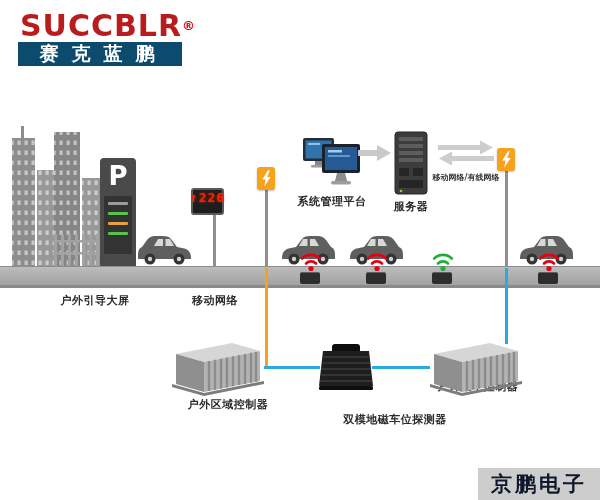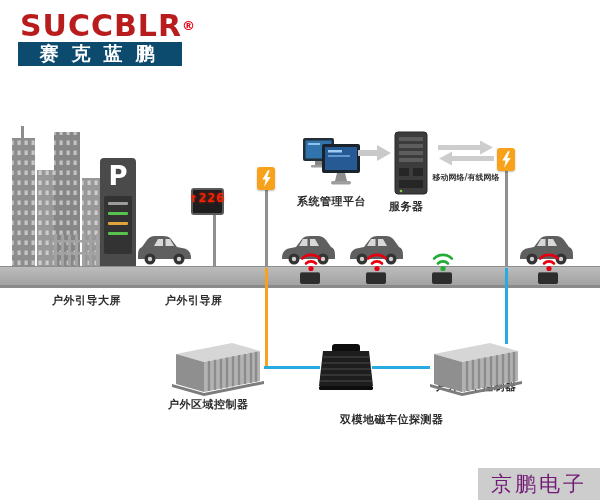--- a/index.html
+++ b/index.html
@@ -11,21 +11,21 @@
   
   .brand{left:20px;top:8px;white-space:nowrap}
   .brand-name{font-size:30px;font-weight:bold;color:#b91c1c;letter-spacing:1px}
   .brand-reg{font-size:13px;font-weight:bold;color:#e60012;vertical-align:super}
   .brand-banner{left:18px;top:42px;width:164px;height:24px;background:#0c4a6e;
         display:flex;align-items:center;justify-content:center}
   .brand-banner span{color:#fff;font-size:19px;font-weight:bold;letter-spacing:13px;padding-left:7px;white-space:nowrap}
 
   
   .lbl{position:absolute;font-size:11px;font-weight:bold;color:#2b2b2b;
-       white-space:nowrap;letter-spacing:.5px}
+       text-align:center;white-space:nowrap;letter-spacing:.5px}
   .lbl-sm{position:absolute;font-size:8px;font-weight:bold;color:#333;
        text-align:center;white-space:nowrap}
 
   
   .pillar{left:100px;top:158px;width:36px;height:124px;background:#4a4a4a;border-radius:4px 4px 0 0}
   .pillar .p{display:block;text-align:center;color:#fff;font-size:26px;font-weight:bold;line-height:36px}
   .pillar .panel{margin:2px 4px 0 4px;background:#333;height:58px;border-radius:2px;
        padding:6px 4px;display:flex;flex-direction:column;gap:7px}
   .pillar .row{height:3px;border-radius:1px;background:#9c9c9c}
   .pillar .row.g{background:#57c24e}
@@ -48,21 +48,21 @@
 
   .line-o{position:absolute;background:#f7a21a;z-index:3}
   .line-b{position:absolute;background:#29abe2;z-index:3}
 
   .gbox{position:absolute;width:20px;height:12px;background:#2d2d2d;border-radius:2px;
        border-top:1px solid #5e5e5e;z-index:4}
   .wifi{position:absolute;z-index:5}
 
   .watermark{left:478px;top:468px;width:122px;height:32px;background:#cdcdcd;
        display:flex;align-items:center;justify-content:center}
-  .watermark span{color:#701a75;font-size:21px;font-weight:normal;letter-spacing:3px;white-space:nowrap}
+  .watermark span{color:#0f172a;font-size:21px;font-weight:bold;letter-spacing:3px;white-space:nowrap}
 
   svg{display:block}
 </style>
 </head>
 <body>
 
 <svg width="0" height="0" style="position:absolute" aria-hidden="true">
   <defs>
     <pattern id="win" width="7" height="10" patternUnits="userSpaceOnUse">
       <rect x="1.5" y="2.5" width="3.2" height="4.5" fill="#ffffff" opacity="0.5"></rect>
@@ -232,22 +232,22 @@
   </svg>
 <svg class="wifi" style="left:537px;top:250px;color:#e60012" width="24" height="22">
     <use href="#wifi"></use>
   </svg>
 
 <div class="gbox" style="left:300px;top:272px"></div>
 <div class="gbox" style="left:366px;top:272px"></div>
 <div class="gbox" style="left:432px;top:272px"></div>
 <div class="gbox" style="left:538px;top:272px"></div>
 
-<div class="lbl" style="left:52px;top:293px;width:120px">户外引导大屏</div>
-<div class="lbl" style="left:165px;top:293px;width:100px">户外引导屏</div>
+<div class="lbl" style="left:35px;top:293px;width:120px">户外引导大屏</div>
+<div class="lbl" style="left:165px;top:293px;width:100px">移动网络</div>
 
 <svg class="abs" style="left:170px;top:338px;z-index:6" width="94" height="58">
     <use href="#controller"></use>
   </svg>
 
 <svg class="abs" style="left:318px;top:344px;z-index:6" width="56" height="48" viewBox="0 0 56 48">
   <rect x="14" y="0" width="28" height="9" rx="3" fill="#0d0d0d"></rect>
   <polygon points="5,7 51,7 55,42 1,42" fill="#1e1e1e"></polygon>
   <g stroke="#3d3d3d" stroke-width="1.6">
     <line x1="4.4" y1="13" x2="51.6" y2="13"></line>

